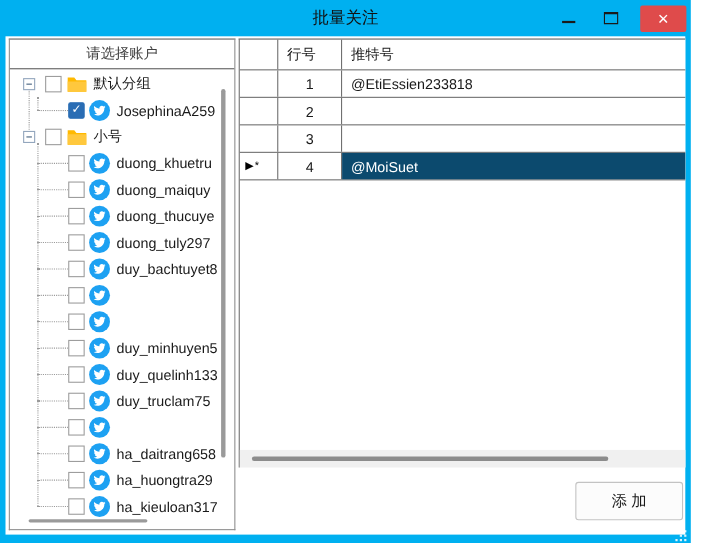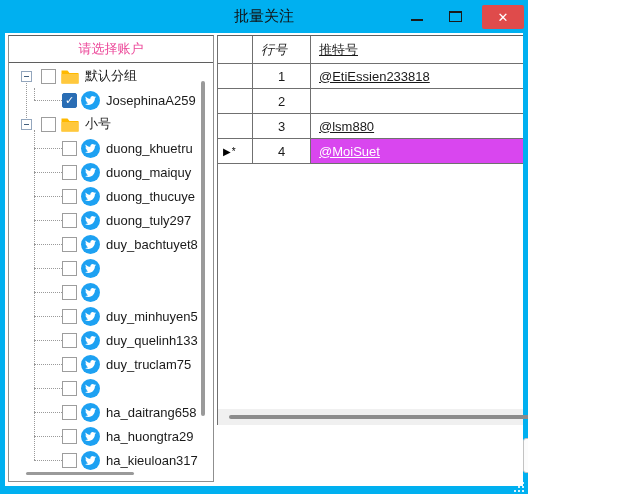--- a/index.html
+++ b/index.html
@@ -1,19 +1,19 @@
 <!DOCTYPE html>
 <html><head>
 <meta charset="utf-8">
 <style>
   * { margin:0; padding:0; box-sizing:border-box; }
   html,body { width:644px; height:494px; }
   body { font-family:"Liberation Sans", sans-serif; }
 
-  .window { position:relative; width:528px; height:494px; background:#00b0f0; overflow:hidden; }
+  .window { position:relative; width:628px; height:494px; background:#00b0f0; overflow:hidden; }
 
   
   .titlebar { position:absolute; top:0; left:0; right:0; height:33px; }
   .title-text { position:absolute; top:7px; left:0; right:0; text-align:center;
                 font-size:15px; color:#111; }
   .btn-min { position:absolute; right:96px; top:0; width:30px; height:33px; cursor:default; }
   .btn-min .dash { position:absolute; left:9px; top:19px; width:12px; height:2px; background:#1a1a1a; }
   .btn-max { position:absolute; right:58px; top:0; width:30px; height:33px; }
   .btn-max .rect { position:absolute; left:9px; top:11px; width:13px; height:11px;
                    border:1px solid #1a1a1a; border-top:2px solid #1a1a1a; }
@@ -21,21 +21,21 @@
                background:#df4b4b; border-radius:2px; display:flex; align-items:center;
                justify-content:center; color:#fff; font-size:13px; }
 
   
   .content { position:absolute; top:33px; left:5px; right:5px; bottom:8px; background:#fff; }
 
   
   .left-panel { position:absolute; left:3px; top:2px; width:206px; height:447px;
                 border:1px solid #8f8f8f; border-top-color:#5f5f5f; background:#fff; }
   .panel-header { height:27px; border-bottom:1px solid #5f5f5f; display:flex;
-                  align-items:center; justify-content:center; font-size:13px; color:#ec4899; }
+                  align-items:center; justify-content:center; font-size:13px; color:#404040; }
   .tree { position:absolute; top:28px; left:0; right:0; bottom:0; overflow:hidden; }
   .tree-row { height:24px; display:flex; align-items:center; white-space:nowrap; overflow:hidden; }
   .tree-row.group { padding-left:12px; }
   .tree-row.account { padding-left:25px; }
   .expand-box { position:relative; z-index:2; width:11px; height:11px; border:1px solid #93a6bd;
                 background:#fff; flex:none; }
   .expand-box::after { content:""; position:absolute; left:2px; right:2px; top:4px; height:1px;
                        background:#44607e; }
   .stub { width:28px; height:0; border-top:1px dotted #9a9a9a; flex:none; }
   .cb { width:15px; height:15px; border:1px solid #9d9d9d; background:#fff; flex:none;
@@ -59,23 +59,23 @@
   
   .grid { position:absolute; left:212px; top:2px; right:0; height:390px; background:#fff;
           border-top:1px solid #5f5f5f; border-left:1px solid #707070; }
   .grid-header, .grid-row { display:flex; border-bottom:1px solid #707070; }
   .grid-header { height:28px; }
   .grid-row { height:25px; }
   .c-sel { width:35px; flex:none; border-right:1px solid #707070; display:flex;
            align-items:center; padding-left:5px; font-size:10px; color:#000; letter-spacing:1px; }
   .c-num { width:58px; flex:none; border-right:1px solid #707070; display:flex;
            align-items:center; justify-content:center; font-size:13px; color:#1a1a1a; }
-  .grid-header .c-num { justify-content:flex-start; padding-left:8px;font-style:italic; }
-  .c-handle { flex:1; display:flex; align-items:center; padding-left:8px; font-size:13px; color:#1a1a1a;text-decoration:underline; }
-  .grid-row.selected .c-handle { background:#d946ef; color:#fff; }
+  .grid-header .c-num { justify-content:flex-start; padding-left:8px; }
+  .c-handle { flex:1; display:flex; align-items:center; padding-left:8px; font-size:13px; color:#1a1a1a; }
+  .grid-row.selected .c-handle { background:#0c4a6e; color:#fff; }
   .grid-hscroll { position:absolute; left:0; right:0; bottom:0; height:16px; background:#f0f0f0; }
   .grid-hscroll .thumb { position:absolute; left:11px; top:6px; width:324px; height:4px;
                          background:#8c8c8c; border-radius:2px; }
 
   
   .add-button { position:absolute; left:518px; top:405px; width:98px; height:35px;
                 background:#fcfcfc; border:1px solid #c3c3c3; border-radius:3px;
                 display:flex; align-items:center; justify-content:center;
                 font-size:14px; color:#1a1a1a; cursor:default; }
 
@@ -301,21 +301,20 @@
             <div class="c-num">1</div>
             <div class="c-handle">@EtiEssien233818</div>
           </div>
           <div class="grid-row">
             <div class="c-sel"></div>
             <div class="c-num">2</div>
           </div>
           <div class="grid-row">
             <div class="c-sel"></div>
             <div class="c-num">3</div>
-            <div class="c-handle">@lsm880</div>
           </div>
           <div class="grid-row selected">
             <div class="c-sel">▶*</div>
             <div class="c-num">4</div>
             <div class="c-handle">@MoiSuet</div>
           </div>
         </div>
       <div class="grid-hscroll">
         <div class="thumb"></div>
       </div>

